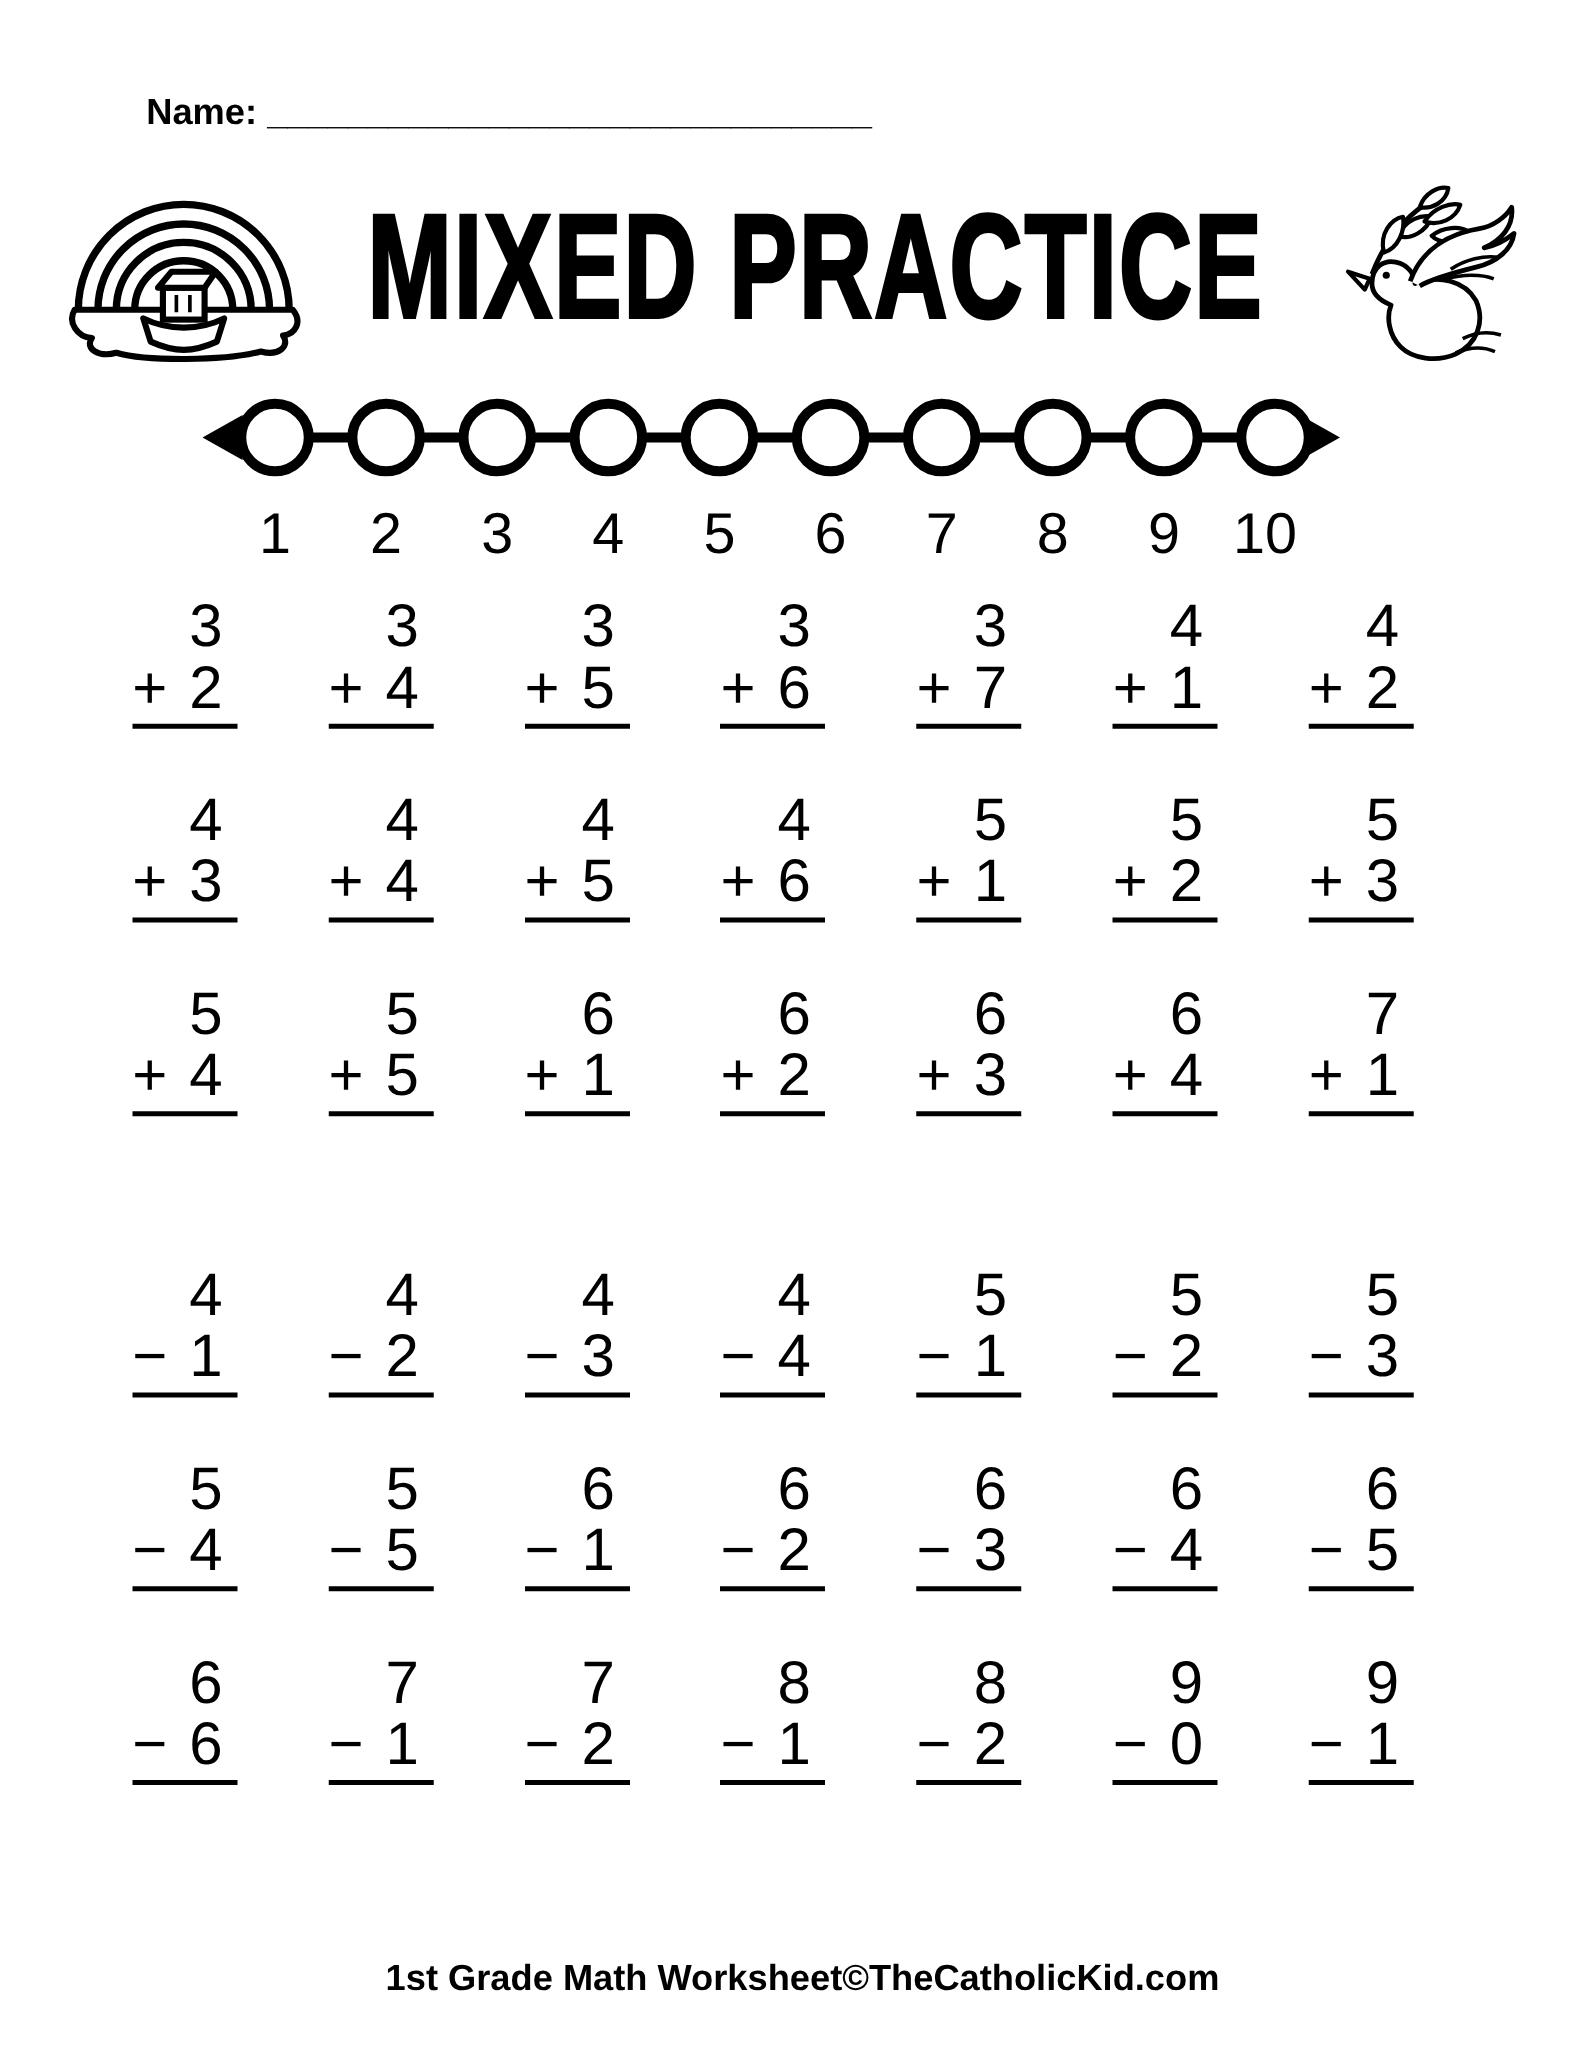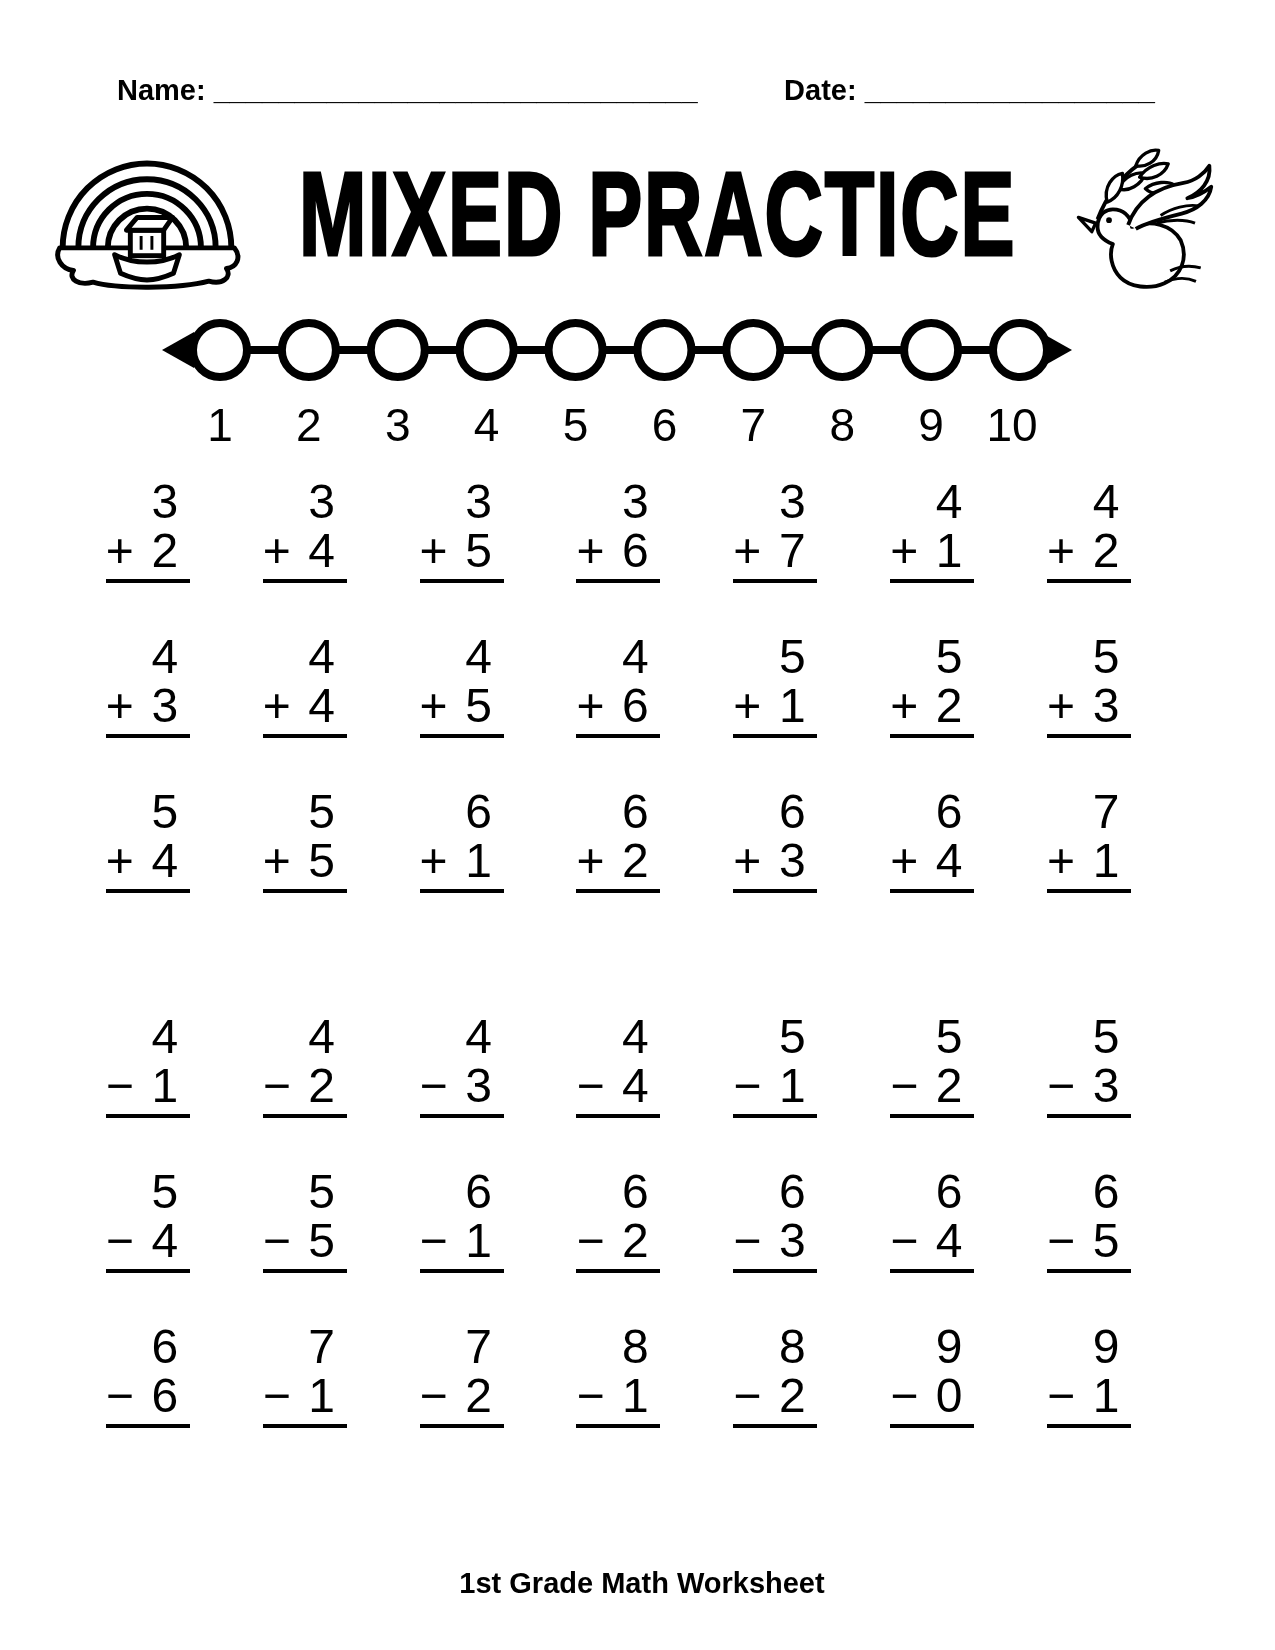--- a/index.html
+++ b/index.html
@@ -15,21 +15,21 @@
     display:flex; justify-content:space-between; align-items:baseline;
     font-size:29px; font-weight:bold; white-space:nowrap;
   }
   .blank { font-weight:bold; letter-spacing:0; }
 
   
   .title-row {
     position:absolute; top:138px; left:53px; right:74px; height:152px;
     display:flex; justify-content:space-between; align-items:center;
   }
-  .title-wrap { flex:1; text-align:right; overflow:visible; }
+  .title-wrap { flex:1; text-align:center; overflow:visible; }
   .worksheet-title {
     display:inline-block; font-size:92px; font-weight:bold;
     letter-spacing:2px; white-space:nowrap;
     transform:scale(0.88,1.28); transform-origin:center center;
     -webkit-text-stroke:2.5px #000;
   }
   .icon-svg { display:block; }
 
   
   .numberline-block { position:absolute; top:314px; left:162px; width:910px; }
@@ -69,24 +69,20 @@
 </style>
 </head>
 <body>
 
 <div class="page">
 
   <div class="header-row">
     <div>
       <span>Name:</span>
       <span class="blank">______________________________</span>
-    </div>
-    <div>
-      <span>Date:</span>
-      <span class="blank">__________________</span>
     </div>
   </div>
 
   <div class="title-row">
     <svg class="icon-svg" width="188" height="152" viewBox="0 0 190 155">
       <g fill="none" stroke="#000" stroke-width="6">
         <path d="M9,112 A86,86 0 0 1 181,112"></path>
         <path d="M25,112 A70,70 0 0 1 165,112"></path>
         <path d="M40,112 A55,55 0 0 1 150,112"></path>
         <path d="M55,112 A40,40 0 0 1 135,112"></path>
@@ -451,15 +447,16 @@
           <div class="p-bottom">
             <span class="p-op">−</span>
             <span class="p-num">1</span>
           </div>
         </div>
       </div>
   </div>
 
   <div class="footer-row">
     <span>1st Grade Math Worksheet</span>
+    <span>©TheCatholicKid.com</span>
   </div>
 
 </div>
 
 </body></html>

